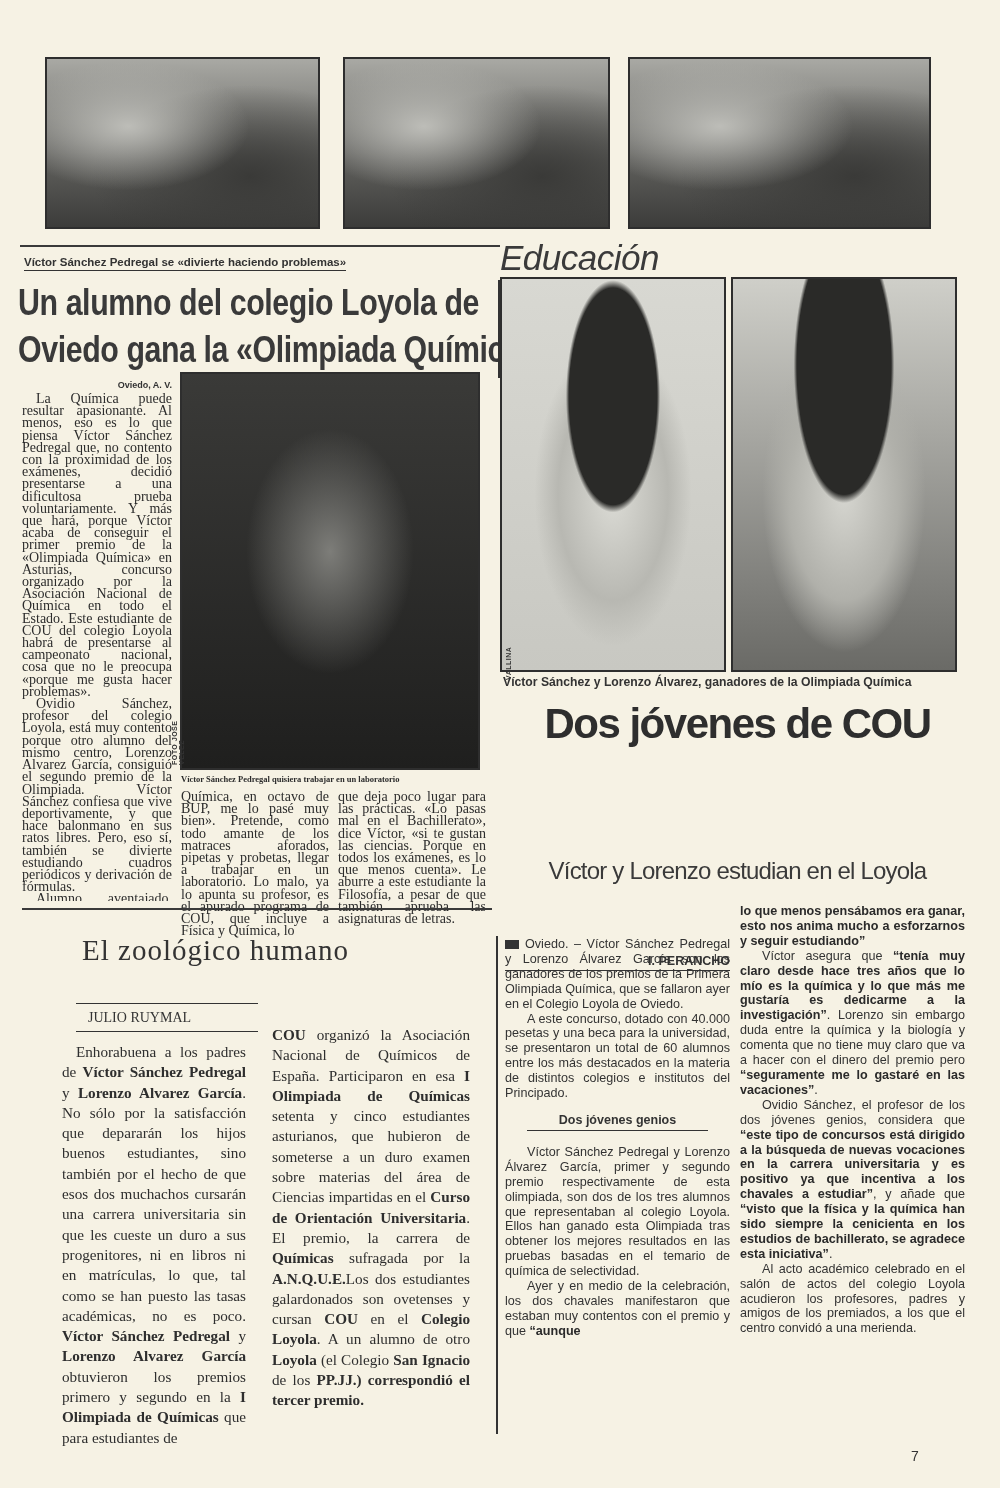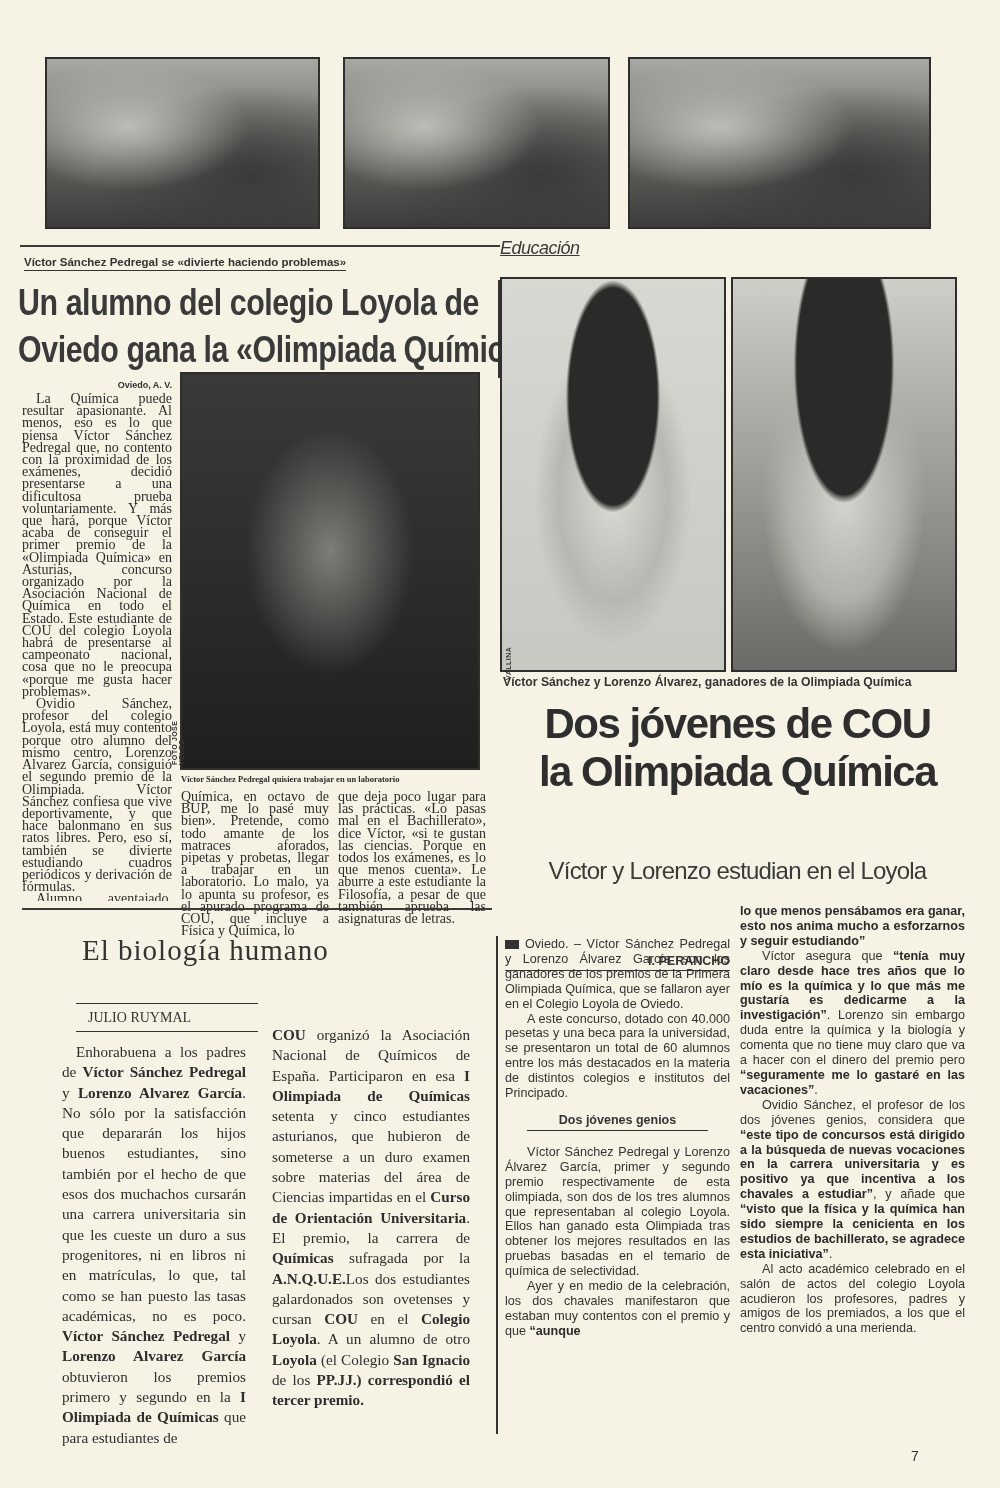--- a/index.html
+++ b/index.html
@@ -98,24 +98,23 @@
     transform: rotate(180deg);
     letter-spacing: 0.5px;
   }
 
   .hr { position: absolute; background: #3a3a3a; }
 
   
   .section-label {
     font-family: "Liberation Sans", sans-serif;
     font-style: italic;
-    font-size: 18px;
+    font-size: 35px;
     color: #3a3a3a;
     letter-spacing: -0.5px;
-    text-decoration: underline;
   }
   .caption-sans {
     font-family: "Liberation Sans", sans-serif;
     font-weight: bold;
     font-size: 12.2px;
     color: #333;
     white-space: nowrap;
   }
   .headline-big {
     font-family: "Liberation Sans", sans-serif;
@@ -245,21 +244,20 @@
   <div class="ph-shade"></div>
 </div>
 <div class="photo face2" style="left:731px;top:277px;width:226px;height:395px;">
   <div class="ph-shade"></div>
 </div>
 <div class="abs photo-credit" style="left:505px;top:630px;height:50px;color:#333;">VALLINA</div>
 <div class="abs caption-sans" style="left:503px;top:675px;">Víctor Sánchez y Lorenzo Álvarez, ganadores de la Olimpiada Química</div>
 
 <div class="abs headline-big" style="left:500px;top:700px;width:475px;">
   <div>Dos jóvenes de COU</div>
-  <div>la Olimpiada Química</div>
 </div>
 <div class="abs subhead" style="left:500px;top:857px;width:475px;">Víctor y Lorenzo estudian en el Loyola</div>
 
 <div class="abs byline-sans" style="left:505px;top:906px;width:225px;margin-top:48px;">I. PERANCHO</div>
 
 <div class="abs body-sans" style="left:505px;top:937px;width:225px;">
   <p class="noindent"><span class="square"></span><span>Oviedo. –</span><span> Víctor Sánchez Pedregal y Lorenzo Álvarez García son los ganadores de los premios de la Primera Olimpiada Química, que se fallaron ayer en el Colegio Loyola de Oviedo.</span></p>
   <p>A este concurso, dotado con 40.000 pesetas y una beca para la universidad, se presentaron un total de 60 alumnos entre los más destacados en la materia de distintos colegios e institutos del Principado.</p>
   <div class="inter-head" style="margin:12px 22px 14px 22px;">Dos jóvenes genios</div>
   <p>Víctor Sánchez Pedregal y Lorenzo Álvarez García, primer y segundo premio respectivamente de esta olimpiada, son dos de los tres alumnos que representaban al colegio Loyola. Ellos han ganado esta Olimpiada tras obtener los mejores resultados en las pruebas basadas en el temario de química de selectividad.</p>
@@ -268,21 +266,21 @@
 
 <div class="abs body-sans" style="left:740px;top:904px;width:225px;">
   <p class="noindent"><b>lo que menos pensábamos era ganar, esto nos anima mucho a esforzarnos y seguir estudiando”</b></p>
   <p><span>Víctor asegura que </span><b>“tenía muy claro desde hace tres años que lo mío es la química y lo que más me gustaría es dedicarme a la investigación”</b><span>. Lorenzo sin embargo duda entre la química y la biología y comenta que no tiene muy claro que va a hacer con el dinero del premio pero </span><b>“seguramente me lo gastaré en las vacaciones”</b><span>.</span></p>
   <p><span>Ovidio Sánchez, el profesor de los dos jóvenes genios, considera que </span><b>“este tipo de concursos está dirigido a la búsqueda de nuevas vocaciones en la carrera universitaria y es positivo ya que incentiva a los chavales a estudiar”</b><span>, y añade que </span><b>“visto que la física y la química han sido siempre la cenicienta en los estudios de bachillerato, se agradece esta iniciativa”</b><span>.</span></p>
   <p>Al acto académico celebrado en el salón de actos del colegio Loyola acudieron los profesores, padres y amigos de los premiados, a los que el centro convidó a una merienda.</p>
 </div>
 
 <div class="abs" style="left:496px;top:936px;width:1.5px;height:498px;background:#333;"></div>
 
-<div class="abs opinion-title" style="left:82px;top:934px;">El biología humano</div>
+<div class="abs opinion-title" style="left:82px;top:934px;">El zoológico humano</div>
 <div class="abs author-box" style="left:76px;top:1003px;width:182px;">JULIO RUYMAL</div>
 
 <div class="abs body-serif" style="left:62px;top:1042px;width:184px;">
   <p><span>Enhorabuena a los padres de </span><b>Víctor Sánchez Pedregal</b><span> y </span><b>Lorenzo Alvarez García</b><span>. No sólo por la satisfacción que depararán los hijos buenos estudiantes, sino también por el hecho de que esos dos muchachos cursarán una carrera universitaria sin que les cueste un duro a sus progenitores, ni en libros ni en matrículas, lo que, tal como se han puesto las tasas académicas, no es poco. </span><b>Víctor Sánchez Pedregal</b><span> y </span><b>Lorenzo Alvarez García</b><span> obtuvieron los premios primero y segundo en la </span><b>I Olimpiada de Químicas</b><span> que para estudiantes de</span></p>
 </div>
 
 <div class="abs body-serif" style="left:272px;top:1025px;width:198px;">
   <p class="noindent"><b>COU</b><span> organizó la Asociación Nacional de Químicos de España. Participaron en esa </span><b>I Olimpiada de Químicas</b><span> setenta y cinco estudiantes asturianos, que hubieron de someterse a un duro examen sobre materias del área de Ciencias impartidas en el </span><b>Curso de Orientación Universitaria</b><span>. El premio, la carrera de </span><b>Químicas</b><span> sufragada por la </span><b>A.N.Q.U.E.</b><span>Los dos estudiantes galardonados son ovetenses y cursan </span><b>COU</b><span> en el </span><b>Colegio Loyola</b><span>. A un alumno de otro </span><b>Loyola</b><span> (el Colegio </span><b>San Ignacio</b><span> de los </span><b>PP.JJ.) correspondió el tercer premio.</b></p>
 </div>
 

